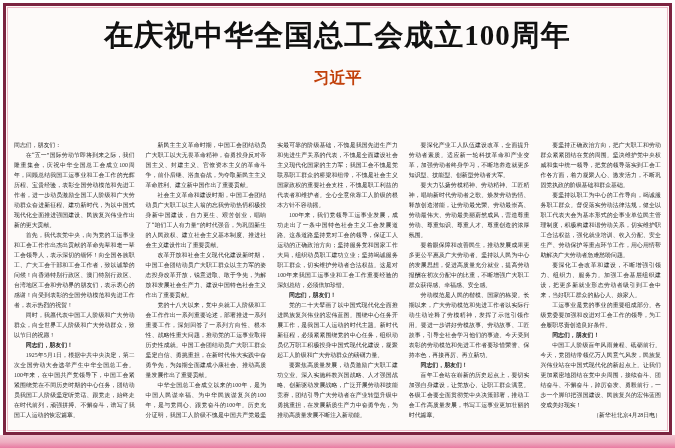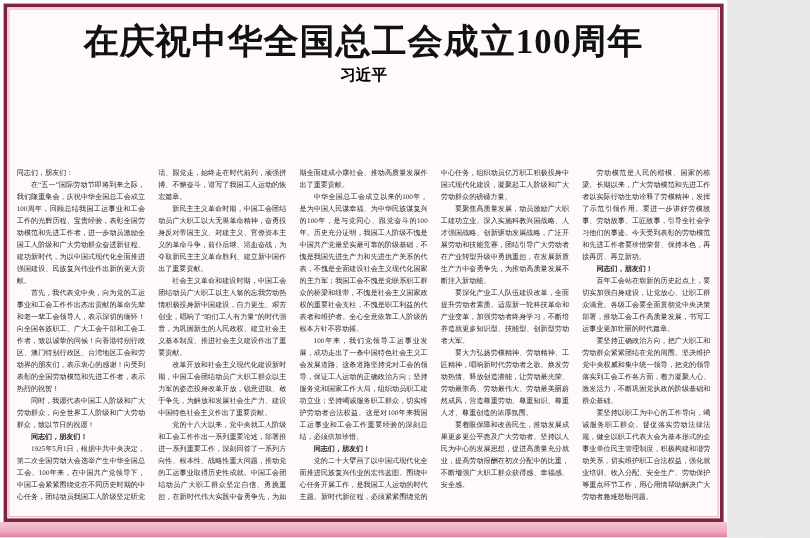--- a/index.html
+++ b/index.html
@@ -1,29 +1,29 @@
 <!DOCTYPE html>
 <html><head>
 <meta charset="utf-8">
 <style>
   html,body{margin:0;padding:0;background:#e8e8e8;}
-  .shot{position:relative;width:606px;height:448px;background:#ffffff;overflow:hidden;
+  .shot{position:relative;width:675px;height:448px;background:#ffffff;overflow:hidden;
         font-family:"Liberation Serif",serif;}
   .bottom-strip{position:absolute;left:0;right:0;bottom:0;height:13px;
         background:linear-gradient(180deg,#f3c6d2 0%,#eeadc0 55%,#e87ba2 100%);}
   .frame{position:absolute;left:3px;right:3px;top:3px;bottom:13px;
         border:3px solid #7c2440;background:#fdfaf9;}
   .frame-inner{position:absolute;inset:1px;border:1px solid #ecb9c6;pointer-events:none;}
   .content{position:absolute;inset:4px 8px 4px 8px;}
   .headline{color:#111;font-weight:bold;text-align:center;
         font-family:"Liberation Serif",serif;line-height:1.18;margin-top:8px;}
   .headline .l1{font-size:29px;letter-spacing:1px;}
   .headline .l2{font-size:29px;letter-spacing:0px;}
   .dateline{text-align:center;font-size:13px;color:#222;margin-top:5px;}
-  .byline{text-align:center;font-size:13px;font-weight:bold;color:#000000;margin-top:2px;}
+  .byline{text-align:center;font-size:16px;font-weight:bold;color:#c2410c;margin-top:16px;}
   .article{position:absolute;left:0;right:0;top:130px;bottom:2px;
         column-count:5;column-gap:11px;column-fill:auto;overflow:hidden;
         font-size:5.9px;line-height:10px;color:#272727;text-align:justify;}
   .para{margin:0;text-indent:2em;}
   .para.salutation{text-indent:0;}
   .para.em{font-weight:bold;}
   .para.attribution{text-indent:0;text-align:right;}
 </style>
 </head>
 <body>

